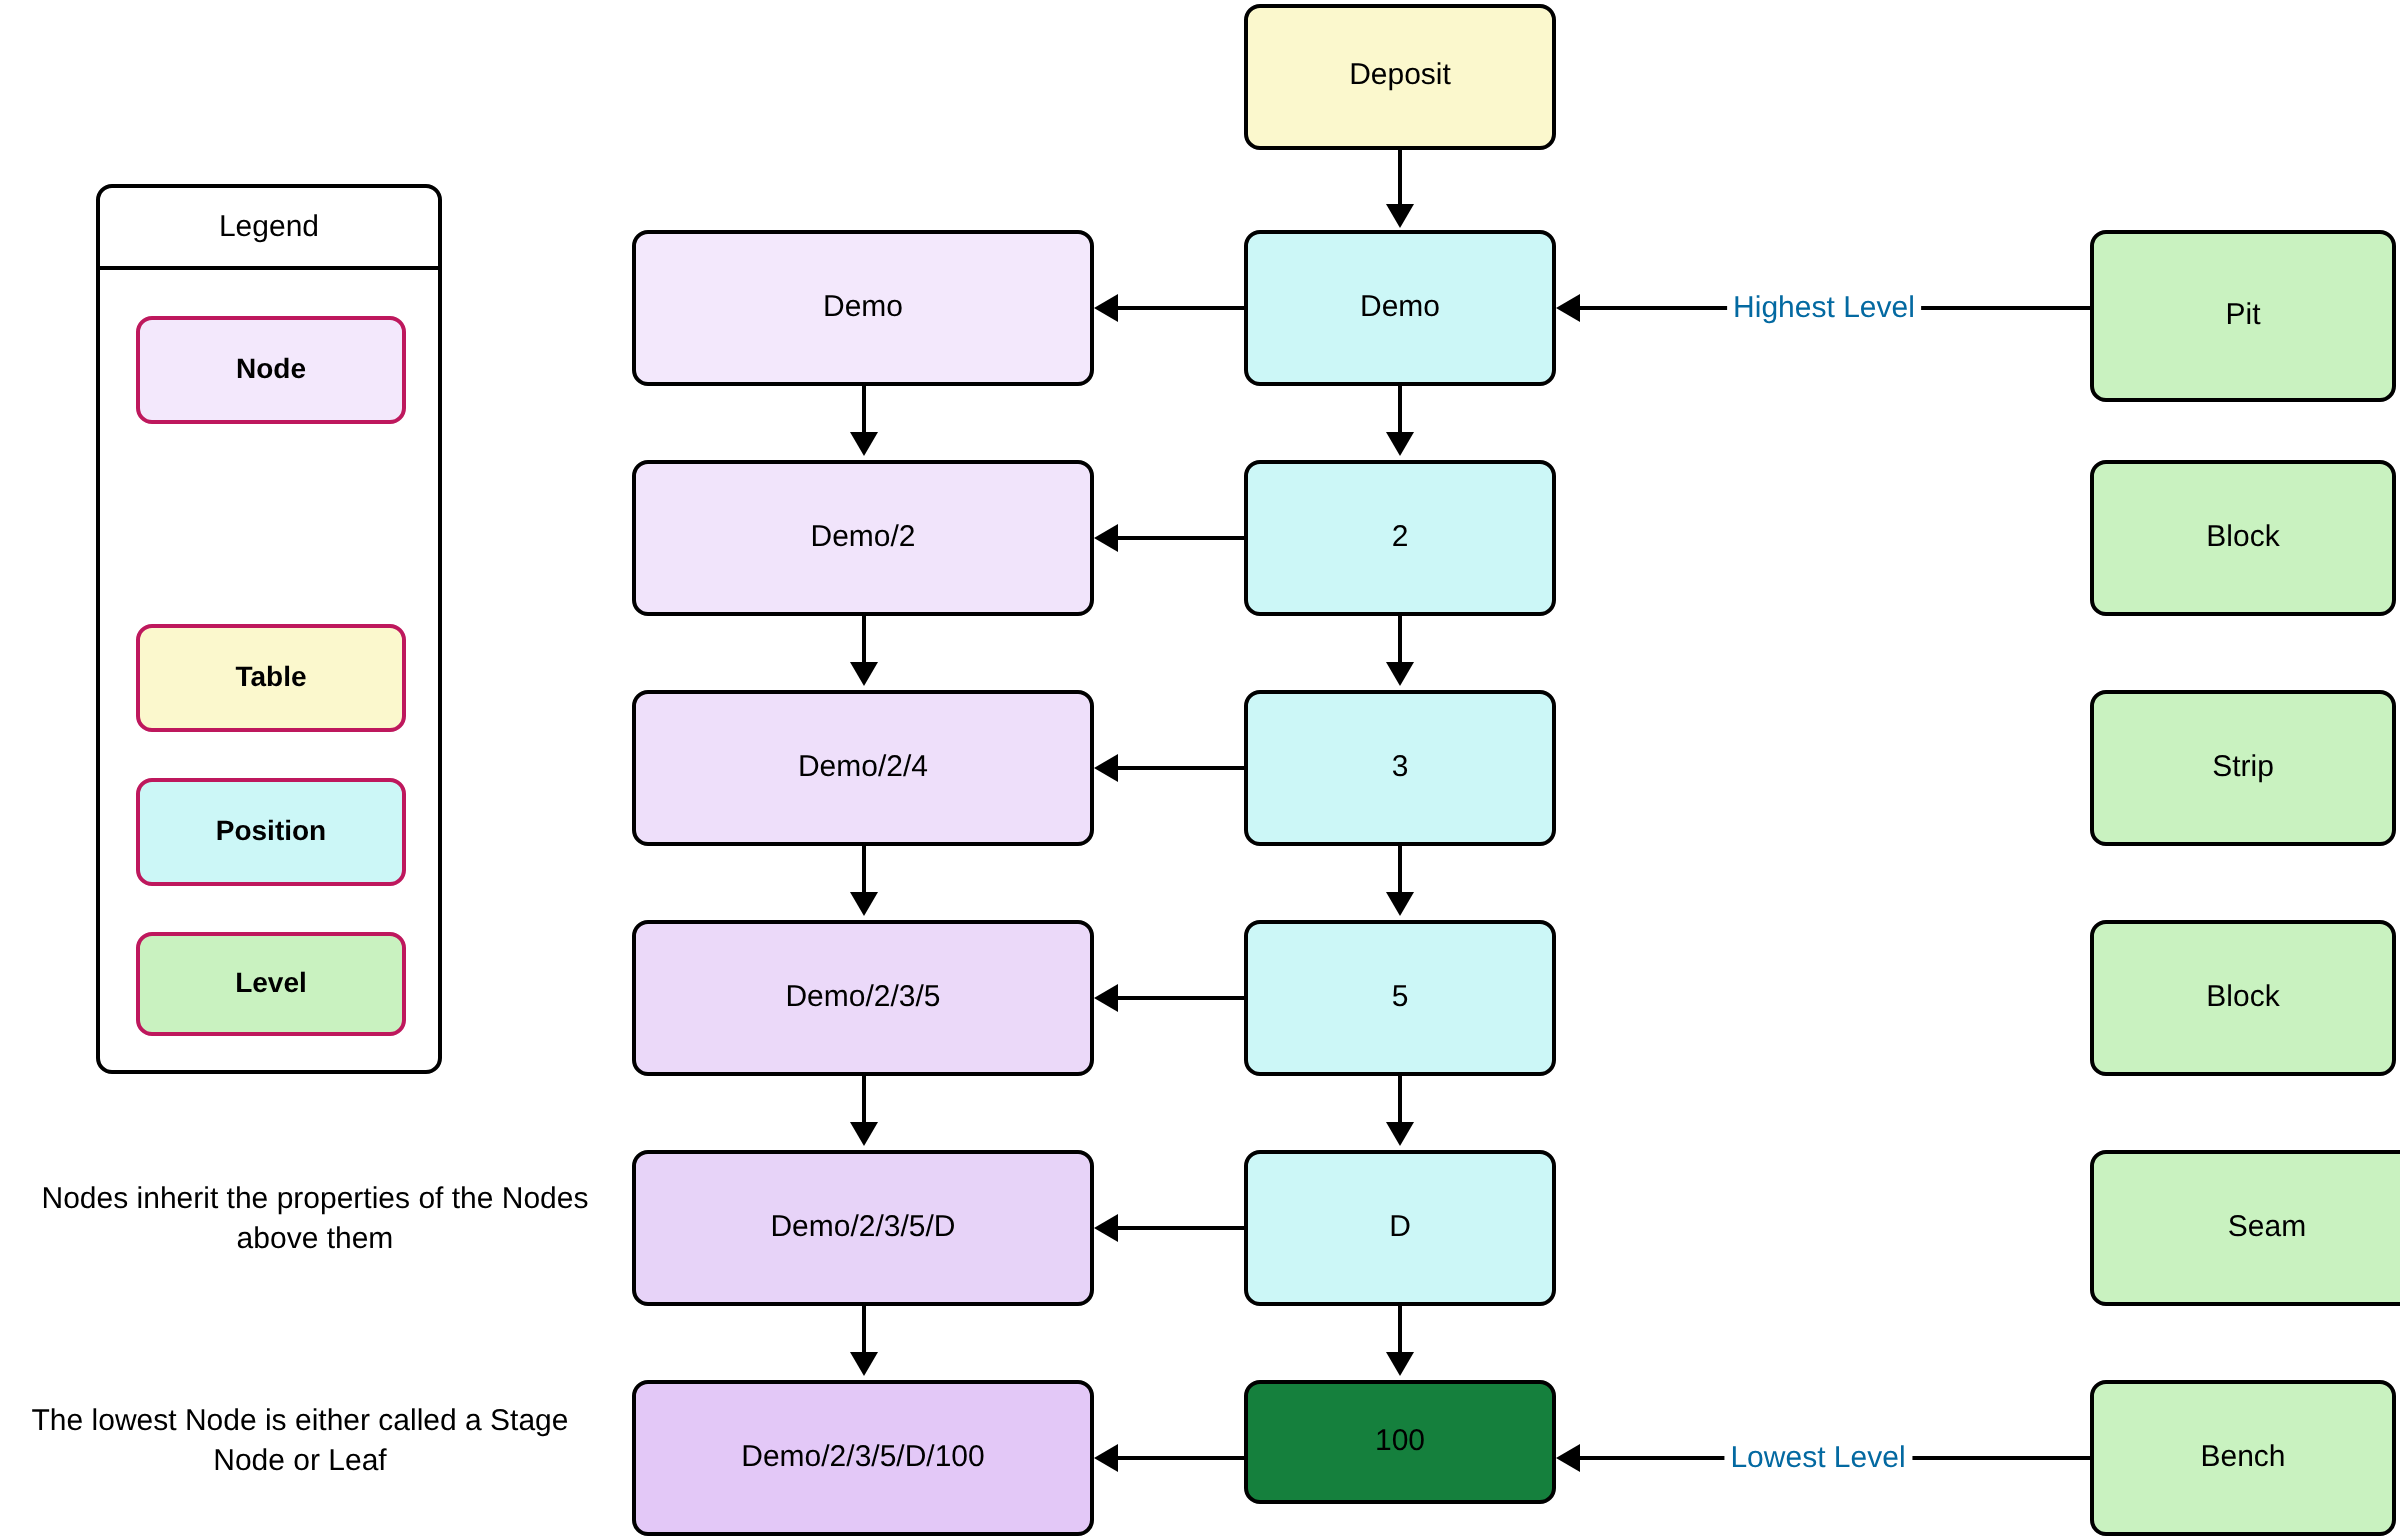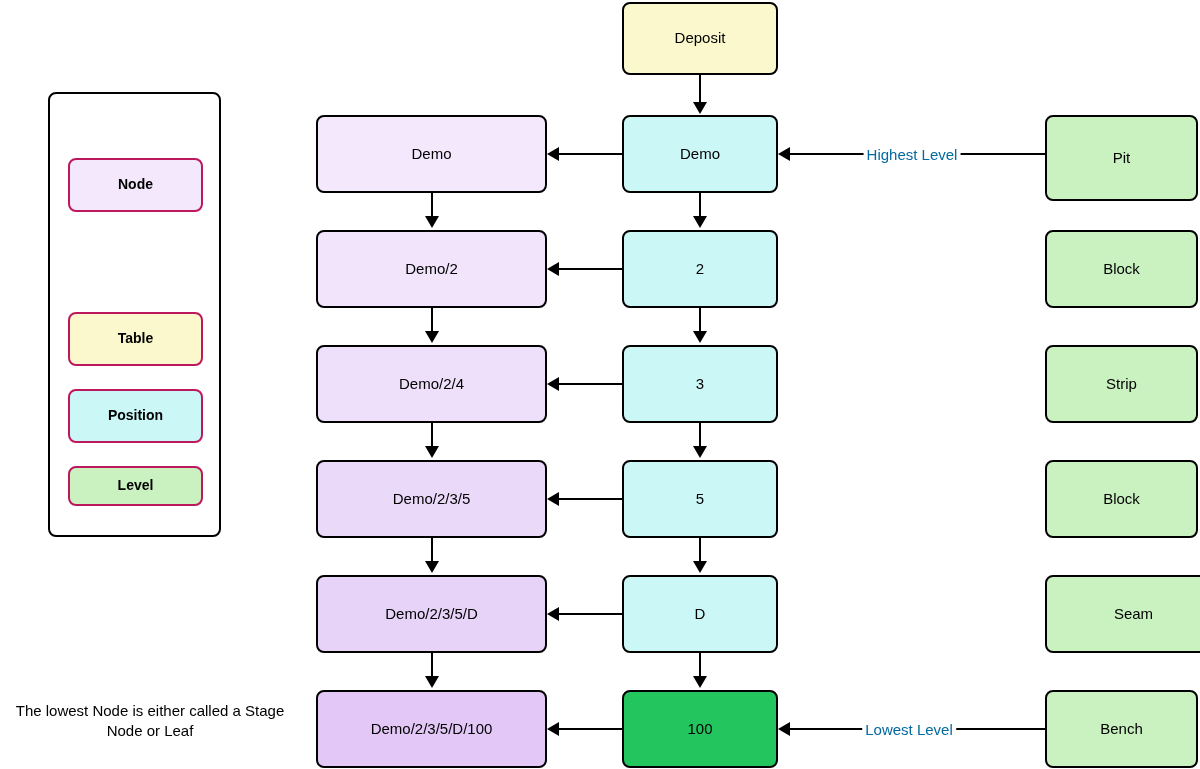--- a/index.html
+++ b/index.html
@@ -128,27 +128,29 @@
     z-index: 3;
     transform: translate(-50%, -50%);
   }
 </style>
 </head>
 <body>
 
 <div id="canvas">
 
   <div id="legend">
+    <div id="legend-title">Legend</div>
 
     <div class="legend-item" style="top: 64px; height: 54px; background: rgb(243, 232, 252);">Node</div>
     <div class="legend-item" style="top: 218px; height: 54px; background: rgb(251, 248, 205);">Table</div>
     <div class="legend-item" style="top: 295px; height: 54px; background: rgb(204, 247, 247);">Position</div>
-    <div class="legend-item" style="top: 372px; height: 40px; background: rgb(201, 242, 192);">Level</div>
-  </div>
-
+    <div class="legend-item" style="top: 372px; height: 52px; background: rgb(201, 242, 192);">Level</div>
+  </div>
+
+  <div class="note" style="left:10px; top:590px; width:295px;">Nodes inherit the properties of the Nodes above them</div>
   <div class="note" style="left:0px; top:701px; width:300px;">The lowest Node is either called a Stage Node or Leaf</div>
 
   <div class="box" style="left: 622px; top: 2px; width: 156px; height: 73px; background: rgb(251, 248, 205);">
     <span>Deposit</span>
   </div>
 
   <div class="vline" style="left:699px; top:75px;  height:29px;"></div>
   <div class="arrow-down" style="left:693px; top:102px;"></div>
 
   <div class="box" style="left: 316px; top: 115px; width: 231px; height: 78px; background: rgb(243, 232, 252);">
@@ -189,21 +191,21 @@
   </div>
   <div class="box" style="left: 622px; top: 345px; width: 156px; height: 78px; background: rgb(204, 247, 247);">
     <span>3</span>
   </div>
   <div class="box" style="left: 622px; top: 460px; width: 156px; height: 78px; background: rgb(204, 247, 247);">
     <span>5</span>
   </div>
   <div class="box" style="left: 622px; top: 575px; width: 156px; height: 78px; background: rgb(204, 247, 247);">
     <span>D</span>
   </div>
-  <div class="box" style="left: 622px; top: 690px; width: 156px; height: 78px; background: #22c55e;">
+  <div class="box" style="left: 622px; top: 690px; width: 156px; height: 62px; background: #15803d;">
     <span>100</span>
   </div>
 
   <div class="vline" style="left:699px; top:193px; height:25px;"></div>
   <div class="arrow-down" style="left:693px; top:216px;"></div>
   <div class="vline" style="left:699px; top:308px; height:25px;"></div>
   <div class="arrow-down" style="left:693px; top:331px;"></div>
   <div class="vline" style="left:699px; top:423px; height:25px;"></div>
   <div class="arrow-down" style="left:693px; top:446px;"></div>
   <div class="vline" style="left:699px; top:538px; height:25px;"></div>

